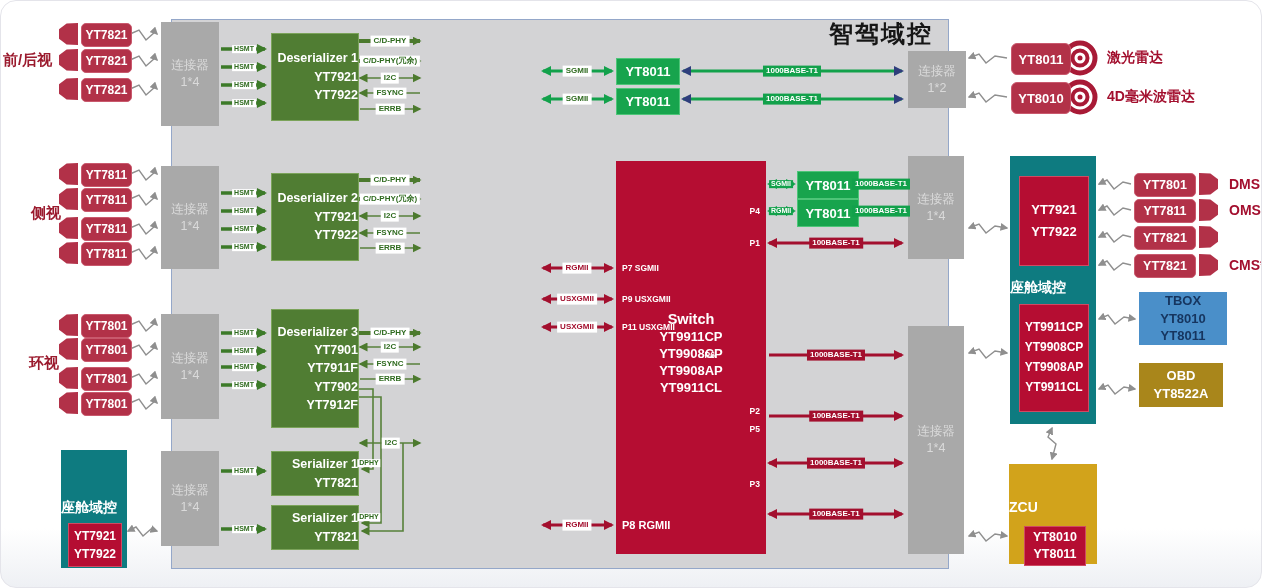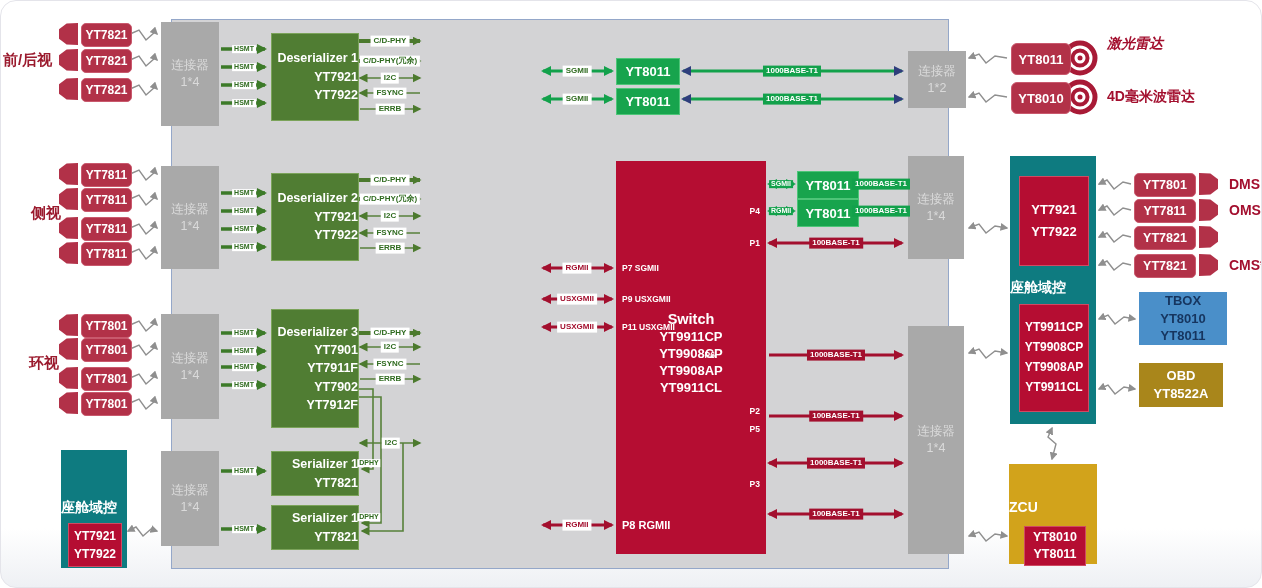--- a/index.html
+++ b/index.html
@@ -51,20 +51,21 @@
   .wl-wg{background:#12a14b;color:#fff;}
   .wl-wr{background:#a30f2e;color:#fff;}
   .wl-tiny{font-size:7px;padding:0 2px;}
 </style>
 </head>
 <body>
 
 <div class="stage">
 
   <div class="abs panel" style="left:170px;top:18px;width:778px;height:550px;"></div>
+  <div class="abs title" style="left:828px;top:17px;">智驾域控</div>
 
   <svg class="lines" width="1262" height="588">
     <defs>
       <marker id="ah-olive" markerUnits="userSpaceOnUse" markerWidth="9" markerHeight="9" refX="7.5" refY="4.5" orient="auto-start-reverse">
           <path d="M0 0L9 4.5L0 9z" fill="#4c7a2e"></path>
         </marker>
       <marker id="ah-hsmt" markerUnits="userSpaceOnUse" markerWidth="10" markerHeight="10" refX="8" refY="5" orient="auto-start-reverse">
           <path d="M0 0L10 5L0 10z" fill="#3c7a28"></path>
         </marker>
       <marker id="ah-green" markerUnits="userSpaceOnUse" markerWidth="10" markerHeight="10" refX="8" refY="5" orient="auto-start-reverse">
@@ -282,21 +283,21 @@
   <div class="port r" style="left:759px;top:410px;">P2</div>
   <div class="port r" style="left:759px;top:428px;">P5</div>
   <div class="port r" style="left:759px;top:483px;">P3</div>
 
   <div class="greenchip" style="left:615px;top:57px;width:62px;height:25px;">YT8011</div>
   <div class="greenchip" style="left:615px;top:87px;width:62px;height:25px;">YT8011</div>
   <div class="greenchip" style="left:796px;top:170px;width:60px;height:26px;">YT8011</div>
   <div class="greenchip" style="left:796px;top:198px;width:60px;height:26px;">YT8011</div>
 
   <div class="chip radar" style="left:1010px;top:42px;">YT8011</div>
-  <div class="radar-label" style="left:1106px;top:43px;font-style:italic;">激光雷达</div>
+  <div class="radar-label" style="left:1106px;top:57px;">激光雷达</div>
   <div class="chip radar" style="left:1010px;top:81px;">YT8010</div>
   <div class="radar-label" style="left:1106px;top:96px;">4D毫米波雷达</div>
 
   <div class="box teal" style="left:1009px;top:155px;width:86px;height:268px;"></div>
   <div class="inner-red" style="left:1018px;top:175px;width:68px;height:88px;font-size:13px;line-height:1.7;">
     <div>YT7921</div>
     <div>YT7922</div>
   </div>
   <div class="teal-label" style="left:1009px;top:278px;width:86px;">座舱域控</div>
   <div class="inner-red" style="left:1018px;top:303px;width:68px;height:106px;font-size:12px;line-height:1.65;">

